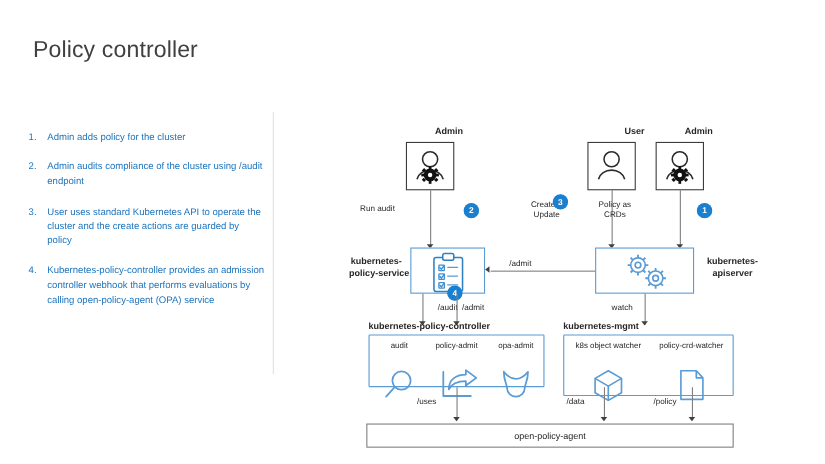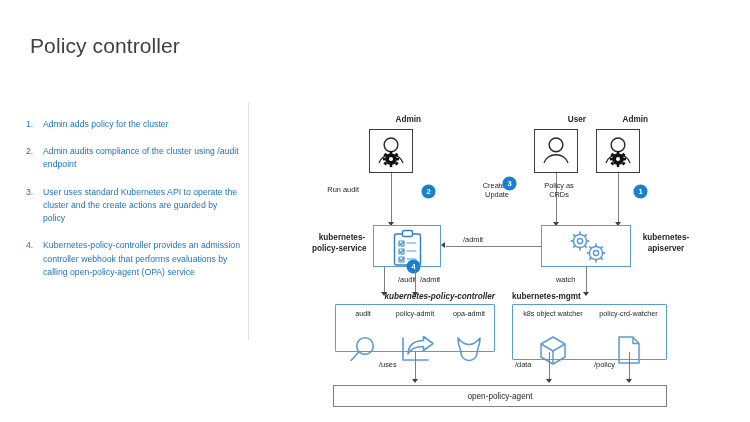--- a/index.html
+++ b/index.html
@@ -221,21 +221,21 @@
           </g>
           <g stroke="#5b9bd5" stroke-width="1.2" stroke-linecap="round">
             <line x1="12.5" y1="13" x2="21.5" y2="13"></line>
             <line x1="12.5" y1="21" x2="21.5" y2="21"></line>
             <line x1="12.5" y1="29" x2="21.5" y2="29"></line>
           </g>
         </g>
       </svg>
     </div>
     <div class="cap cap-b" style="left:62px;top:137px;width:60px;text-align:center;">kubernetes-</div>
-    <div class="cap cap-b" style="left:62px;top:148px;width:60px;text-align:left;">policy-service</div>
+    <div class="cap cap-b" style="left:62px;top:148px;width:60px;text-align:right;">policy-service</div>
 
     <div class="node svcbox" style="left:291px;top:129px;width:90px;height:42px;">
       <svg width="90" height="42" viewBox="0 0 90 42" aria-hidden="true">
         <g fill="none" stroke="#5b9bd5" stroke-width="1.5">
           <g transform="translate(38,15)">
             <circle r="6.6"></circle>
             <circle r="2.6"></circle>
             <g stroke-width="1.7">
               <line x1="0" y1="-6.6" x2="0" y2="-9.4"></line>
               <line x1="0" y1="6.6" x2="0" y2="9.4"></line>
@@ -278,21 +278,21 @@
     <div class="elabel" style="left:107px;top:179px;margin-left:41px;">/audit</div>
 
     <div class="ln lnv" style="left:165px;top:171px;height:28px;"></div>
     <div class="arrow arr-down" style="left:161.6px;top:196px;"></div>
     <div class="elabel" style="left:170px;top:179px;">/admit</div>
 
     <div class="ln lnv" style="left:336px;top:171px;height:28px;"></div>
     <div class="arrow arr-down" style="left:332.6px;top:196px;"></div>
     <div class="elabel" style="left:306px;top:179px;">watch</div>
 
-    <div class="cap cap-b" style="left:85px;top:196px;width:160px;text-align:right;font-style:italic;">kubernetes-policy-controller</div>
+    <div class="cap cap-b" style="left:85px;top:196px;width:160px;text-align:left;">kubernetes-policy-controller</div>
     <div class="node groupbox" style="left:85px;top:208px;width:160px;height:48px;">
       <div class="sub" style="left:4px;top:4px;width:46px;">
         <div class="sub-label">audit</div>
         <svg width="46" height="30" viewBox="0 0 46 30" aria-hidden="true">
           <g fill="none" stroke="#5b9bd5" stroke-width="1.6" stroke-linecap="round">
             <circle cx="25" cy="11" r="8.3"></circle>
             <line x1="18.6" y1="17.2" x2="11" y2="25.5"></line>
           </g>
         </svg>
       </div>

